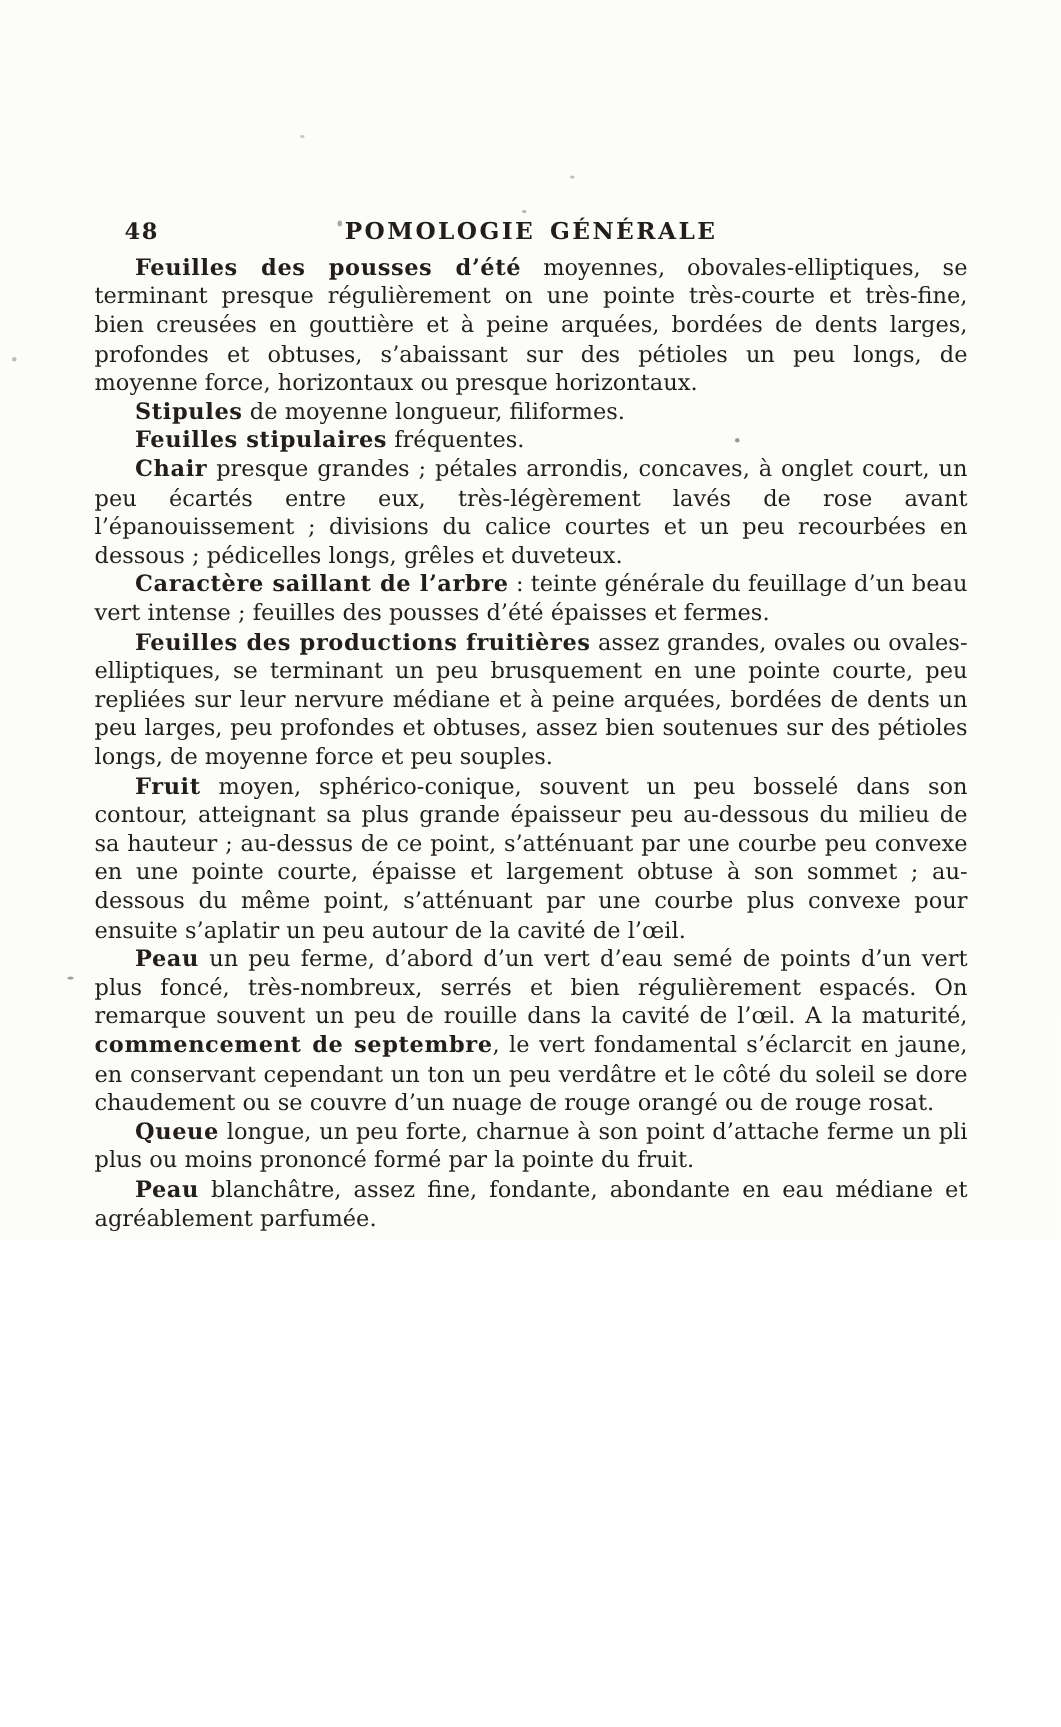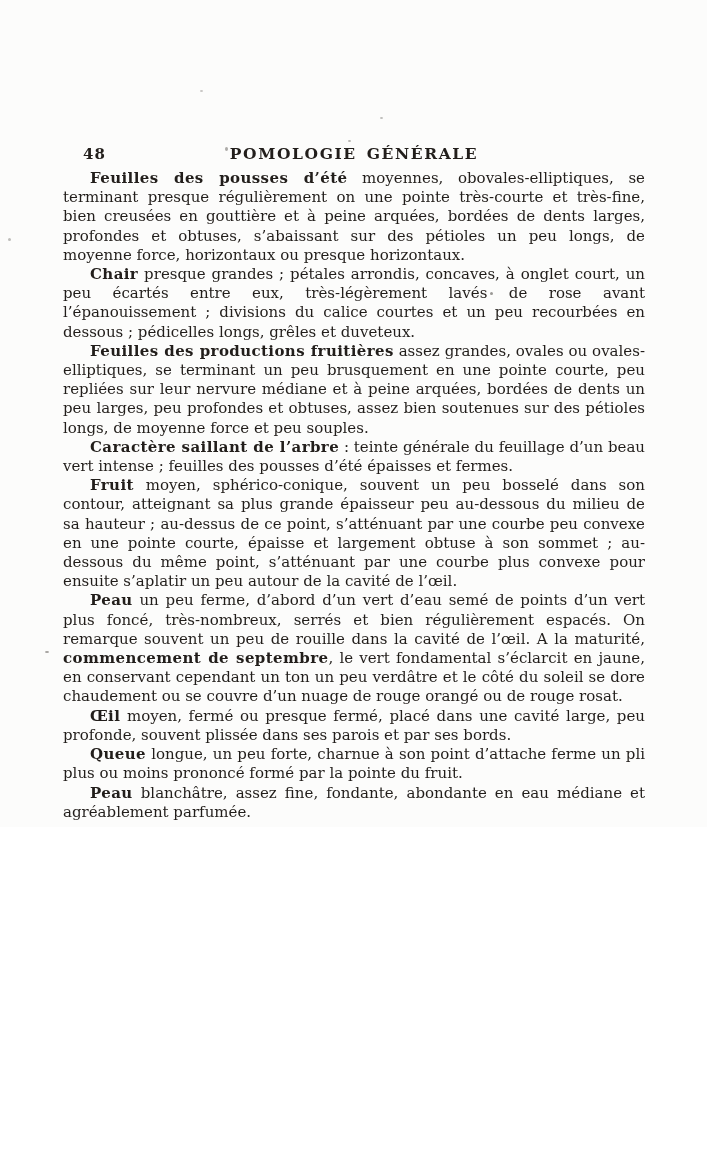--- a/index.html
+++ b/index.html
@@ -47,26 +47,27 @@
 </head>
 <body>
 
 <div class="page" style="--ink: #221e1b; --paper: #fcfcfb;">
   <div class="header">
     <span class="pagenum">48</span>
     <span class="title">POMOLOGIE GÉNÉRALE</span>
   </div>
   <div class="content" id="content">
       <p><b class="lbl">Feuilles des pousses d’été</b><span> moyennes, obovales-elliptiques, se terminant presque régulièrement on une pointe très-courte et très-fine, bien creusées en gouttière et à peine arquées, bordées de dents larges, profondes et obtuses, s’abaissant sur des pétioles un peu longs, de moyenne force, horizontaux ou presque horizontaux.</span></p>
+      <p><b class="lbl">Stipules</b><span> de moyenne longueur, filiformes.</span></p>
+      <p><b class="lbl">Feuilles stipulaires</b><span> fréquentes.</span></p>
       <p><b class="lbl">Chair</b><span> presque grandes ; pétales arrondis, concaves, à onglet court, un peu écartés entre eux, très-légèrement lavés de rose avant l’épanouissement ; divisions du calice courtes et un peu recourbées en dessous ; pédicelles longs, grêles et duveteux.</span></p>
+      <p><b class="lbl">Caractère saillant de l’arbre</b><span> : teinte générale du feuillage d’un beau vert intense ; feuilles des pousses d’été épaisses et fermes.</span></p>
       <p><b class="lbl">Feuilles des productions fruitières</b><span> assez grandes, ovales ou ovales-elliptiques, se terminant un peu brusquement en une pointe courte, peu repliées sur leur nervure médiane et à peine arquées, bordées de dents un peu larges, peu profondes et obtuses, assez bien soutenues sur des pétioles longs, de moyenne force et peu souples.</span></p>
-      <p><b class="lbl">Caractère saillant de l’arbre</b><span> : teinte générale du feuillage d’un beau vert intense ; feuilles des pousses d’été épaisses et fermes.</span></p>
       <p><b class="lbl">Fruit</b><span> moyen, sphérico-conique, souvent un peu bosselé dans son contour, atteignant sa plus grande épaisseur peu au-dessous du milieu de sa hauteur ; au-dessus de ce point, s’atténuant par une courbe peu convexe en une pointe courte, épaisse et largement obtuse à son sommet ; au-dessous du même point, s’atténuant par une courbe plus convexe pour ensuite s’aplatir un peu autour de la cavité de l’œil.</span></p>
       <p><b class="lbl">Peau</b><span> un peu ferme, d’abord d’un vert d’eau semé de points d’un vert plus foncé, très-nombreux, serrés et bien régulièrement espacés. On remarque souvent un peu de rouille dans la cavité de l’œil. A la maturité, </span><b class="lbl">commencement de septembre</b><span>, le vert fondamental s’éclarcit en jaune, en conservant cependant un ton un peu verdâtre et le côté du soleil se dore chaudement ou se couvre d’un nuage de rouge orangé ou de rouge rosat.</span></p>
-      <p><b class="lbl">Œil</b><span> moyen, fermé ou presque fermé, placé dans une cavité large, peu profonde, souvent plissée dans ses parois et par ses bords.</span></p>
       <p><b class="lbl">Queue</b><span> longue, un peu forte, charnue à son point d’attache ferme un pli plus ou moins prononcé formé par la pointe du fruit.</span></p>
       <p><b class="lbl">Peau</b><span> blanchâtre, assez fine, fondante, abondante en eau médiane et agréablement parfumée.</span></p>
     </div>
   <div id="specks">
       <div class="speck" style="left: 200px; top: 90px; width: 3px; height: 2px; opacity: 0.3;"></div>
       <div class="speck" style="left: 380px; top: 117px; width: 3px; height: 2px; opacity: 0.35;"></div>
       <div class="speck" style="left: 225px; top: 147px; width: 3px; height: 4px; opacity: 0.45;"></div>
       <div class="speck" style="left: 348px; top: 140px; width: 3px; height: 2px; opacity: 0.4;"></div>
       <div class="speck" style="left: 490px; top: 292px; width: 3px; height: 3px; opacity: 0.55;"></div>
       <div class="speck" style="left: 8px; top: 238px; width: 3px; height: 3px; opacity: 0.35;"></div>

